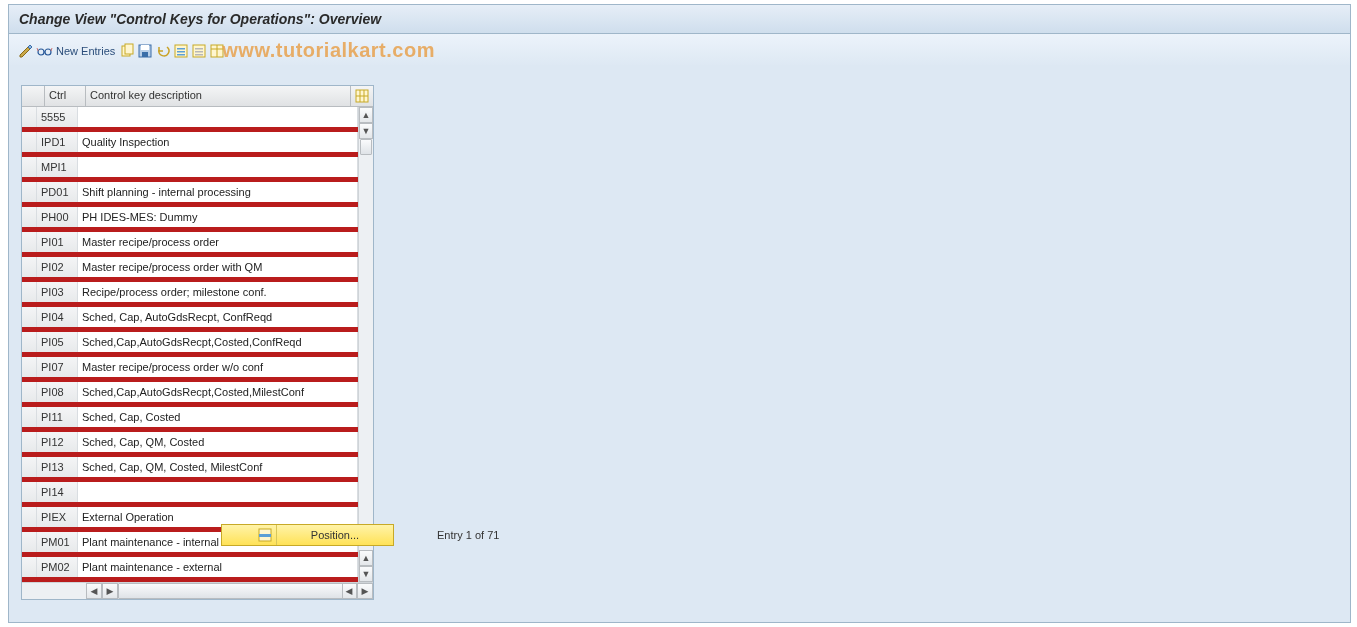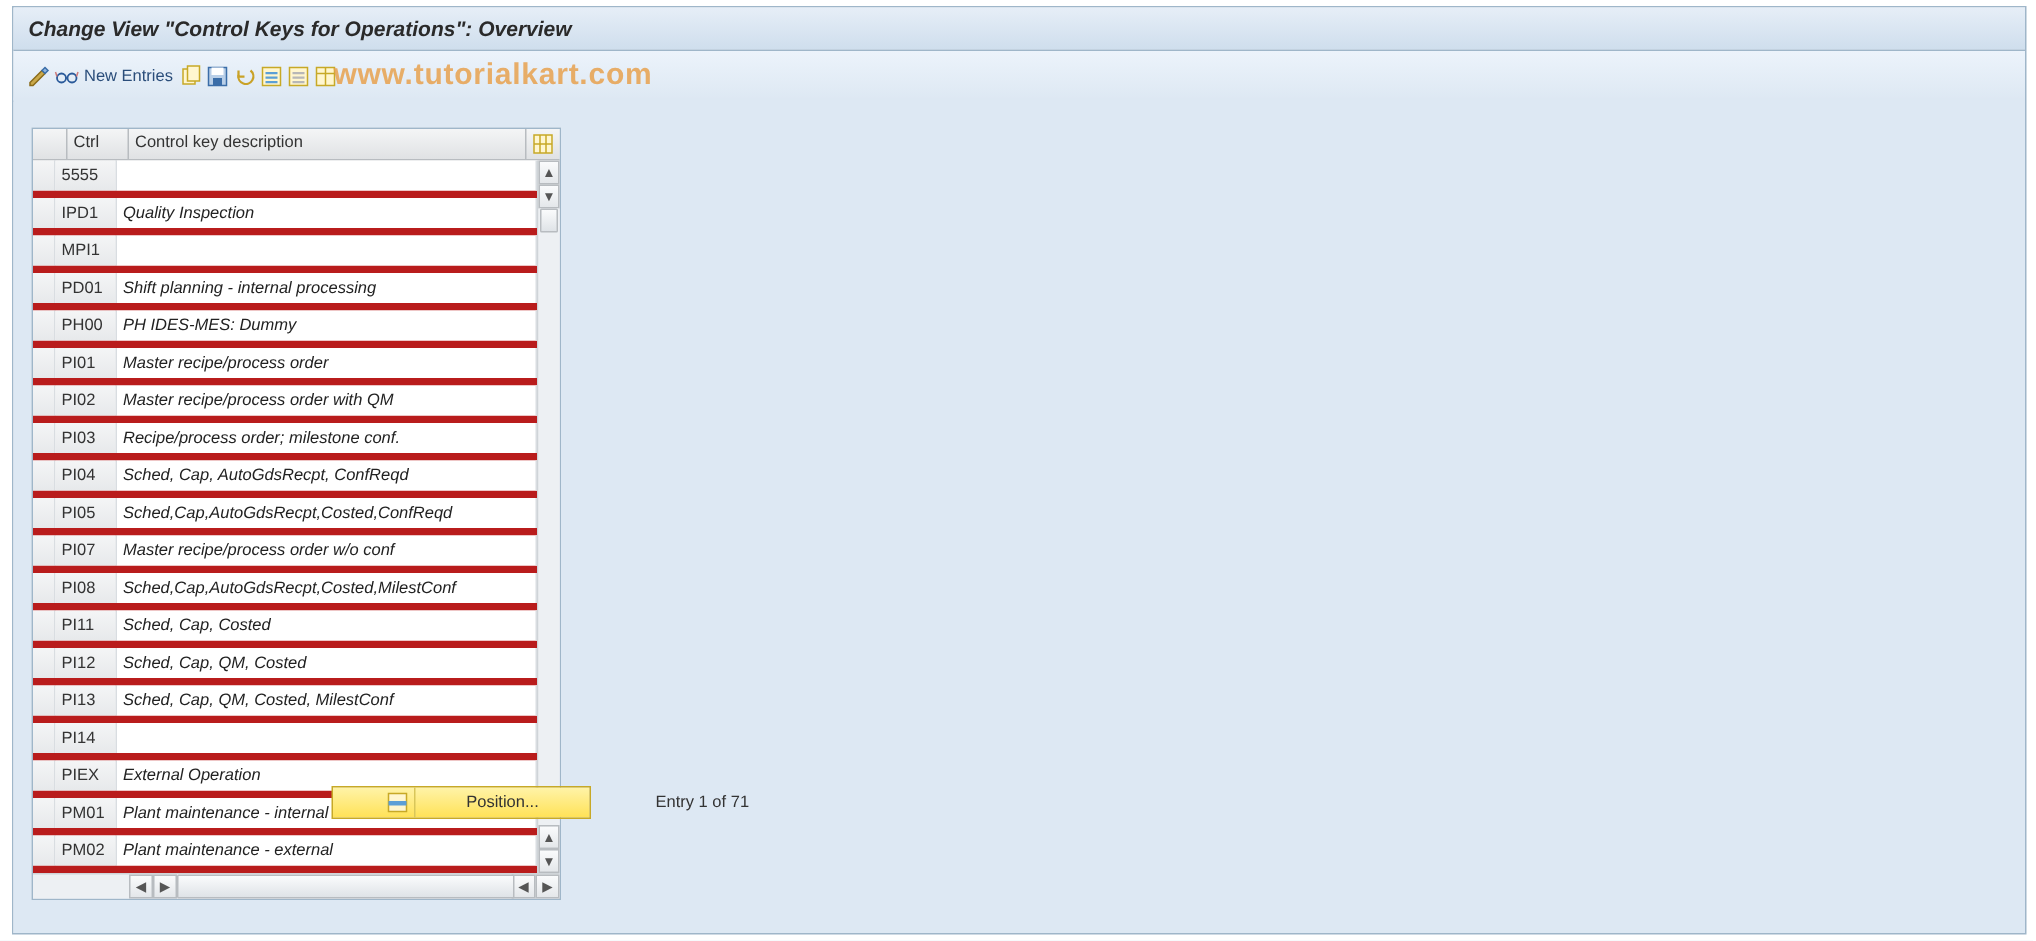--- a/index.html
+++ b/index.html
@@ -21,21 +21,21 @@
 .th{border-right:1px solid #b8bcc0;padding:3px 4px;color:#333;height:14px;box-sizing:content-box;}
 .th.sel{width:14px;}
 .th.ctrl{width:32px;}
 .th.desc{flex:1;}
 .th.conf{width:14px;border-right:none;display:flex;align-items:center;justify-content:center;}
 .rows{}
 .row{display:flex;border-bottom:5px solid #b91c1c;height:20px;}
 .cell{border-right:1px solid #d9dde1;padding:0 4px;display:flex;align-items:center;}
 .cell.sel{width:14px;background:linear-gradient(#f4f5f6,#e7e9eb);padding:0;}
 .cell.ctrl{width:32px;background:linear-gradient(#f4f5f6,#e7e9eb);color:#333;}
-.cell.desc{flex:1;background:#fff;color:#222;font-style:italic;}
+.cell.desc{flex:1;background:#fff;color:#222;}
 .vscroll{width:14px;background:#edf0f3;border-left:1px solid #cfd4d8;display:flex;flex-direction:column;}
 .content{display:flex;}
 .rows{flex:1;}
 .sbtn{height:14px;border:1px solid #b8bcc0;background:linear-gradient(#fafbfc,#e4e7ea);display:flex;align-items:center;justify-content:center;color:#555;font-size:9px;cursor:pointer;}
 .strack{flex:1;background:#edf0f3;position:relative;}
 .sthumb{position:absolute;left:1px;right:1px;background:linear-gradient(#fafbfc,#dfe3e7);border:1px solid #b8bcc0;border-radius:1px;cursor:pointer;}
 .hscroll{display:flex;height:16px;background:#edf0f3;border-top:1px solid #cfd4d8;}
 .hscroll .pad{width:64px;}
 .hscroll .sbtn{width:14px;height:14px;}
 .hscroll .strack{flex:1;}

